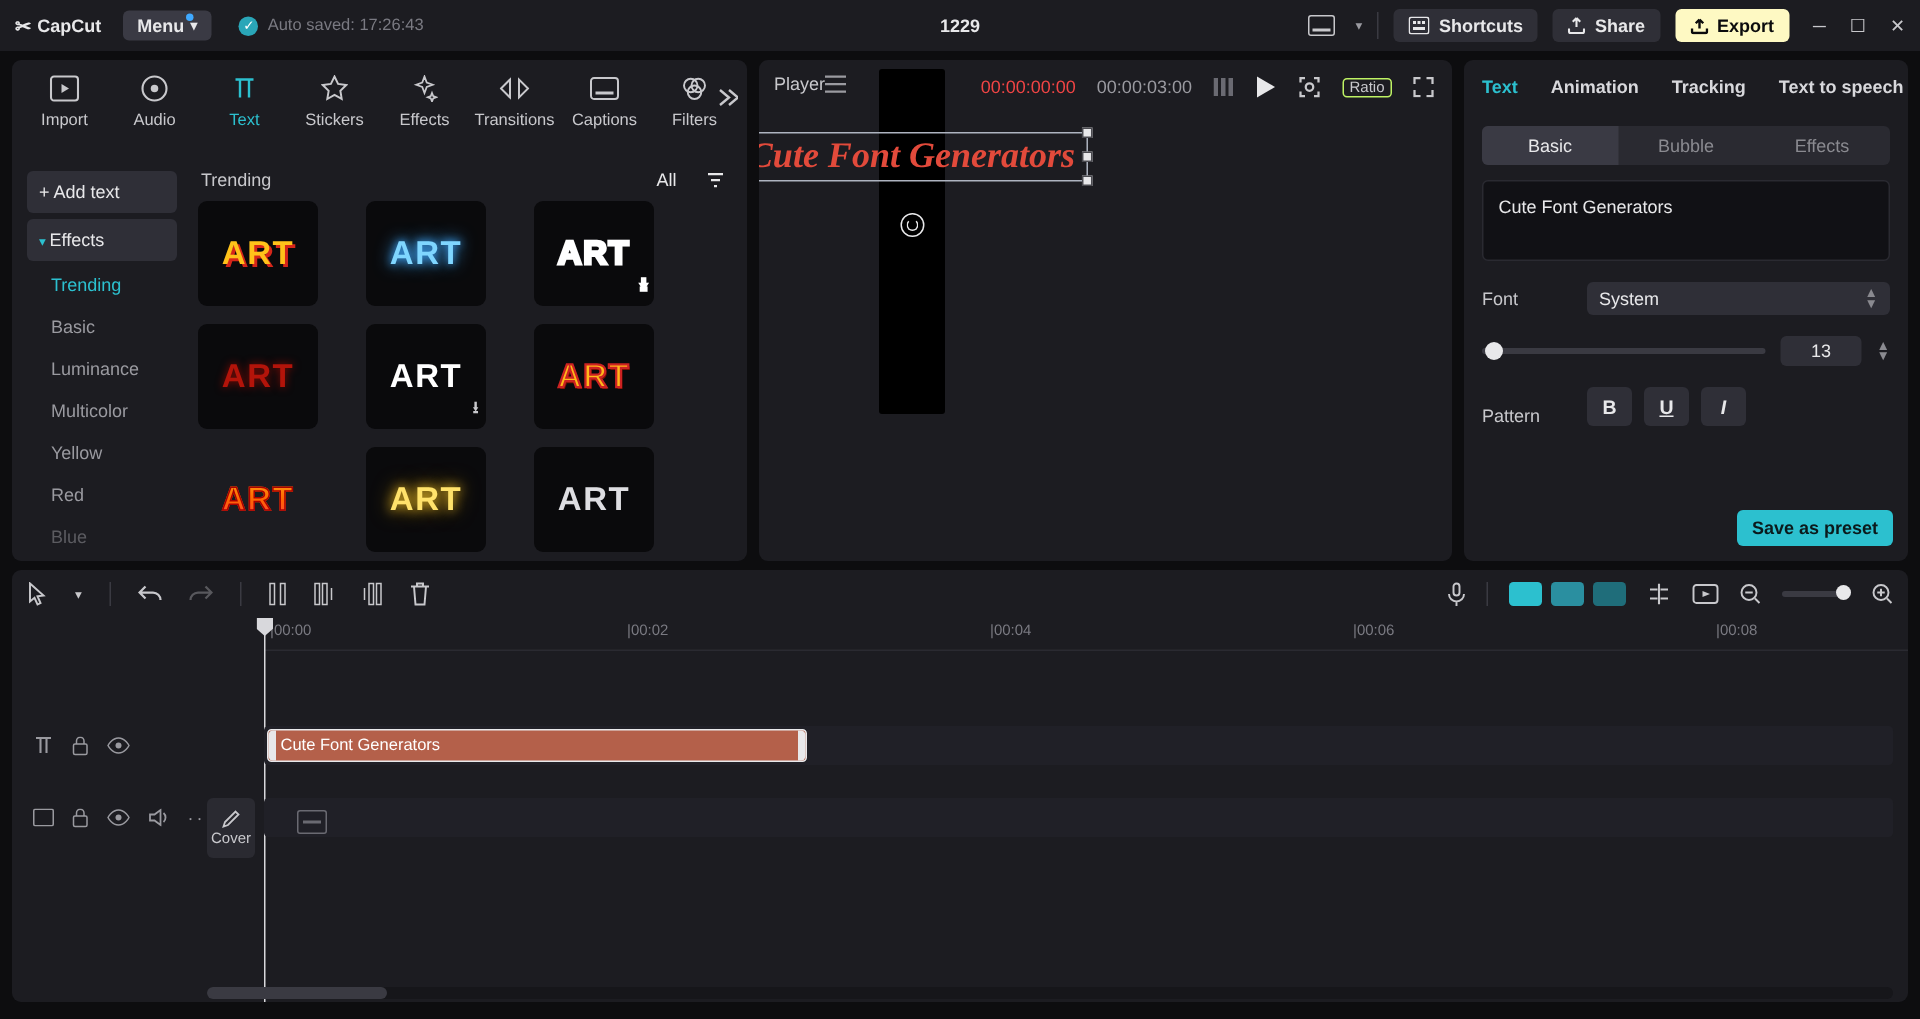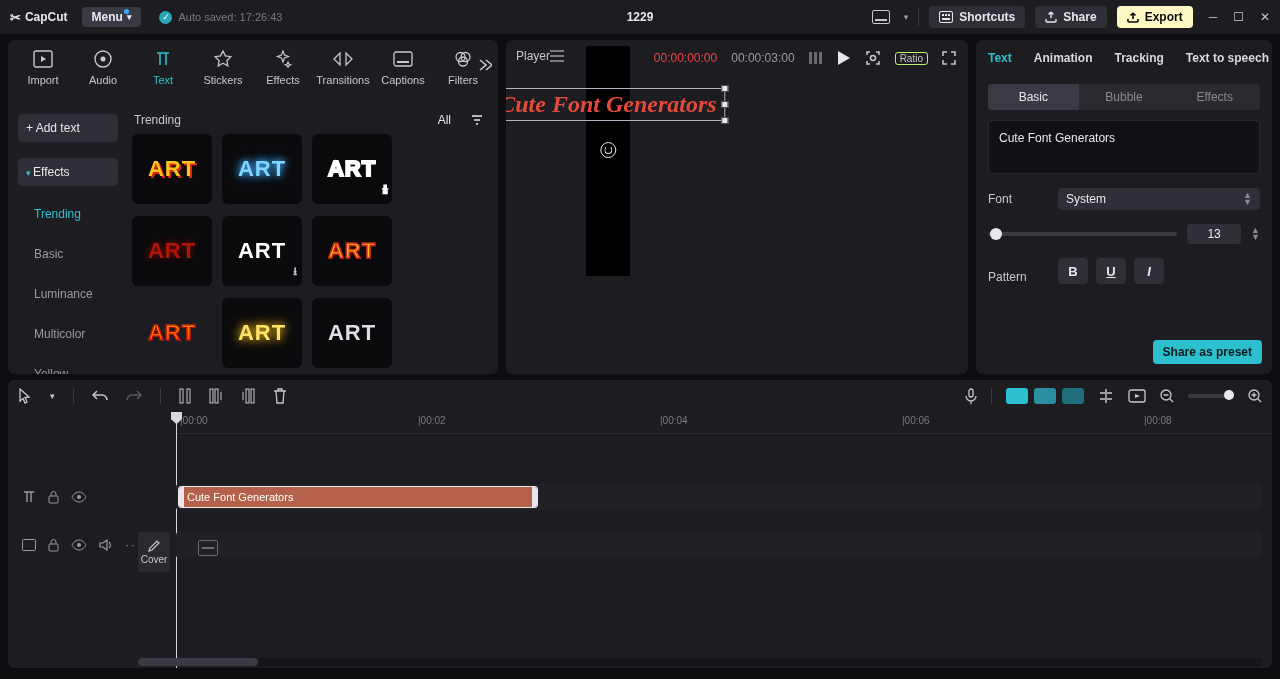--- a/index.html
+++ b/index.html
@@ -28,33 +28,33 @@
 .panel{background:#1c1c21;border-radius:6px;overflow:hidden;position:relative}
 
 
 .lib{width:490px;display:flex;flex-direction:column}
 .lib-tabs{height:66px;display:flex;align-items:flex-start;padding:8px 6px 0 6px;gap:2px;overflow:hidden;position:relative}
 .lib-tab{width:58px;display:flex;flex-direction:column;align-items:center;gap:4px;font-size:11px;color:#c8c8cc}
 .lib-tab.active{color:#2cc0cf}
 .lib-tab .ic{height:22px;display:flex;align-items:center;justify-content:center}
 .lib-tabs .more{position:absolute;right:6px;top:18px;color:#c8c8cc}
 .lib-body{flex:1;display:flex;overflow:hidden}
-.lib-side{width:120px;padding:8px 10px;display:flex;flex-direction:column;gap:16px;font-size:12px}
+.lib-side{width:120px;padding:8px 10px;display:flex;flex-direction:column;gap:4px;font-size:12px}
 .side-btn{padding:7px 8px;border-radius:4px;color:#c8c8cc}
 .side-btn.primary{background:#2f2f37;color:#e8e8ea}
 .side-btn.primary::before{content:"+ ";color:#e8e8ea}
 .side-btn.active{background:#2f2f37;color:#e8e8ea}
 .side-btn.active::before{content:"▾ ";font-size:9px;color:#2cc0cf}
 .side-sub{padding:5px 8px 5px 16px;font-size:12px;color:#9a9aa0}
 .side-sub.on{color:#2cc0cf}
 .lib-grid-wrap{flex:1;padding:6px 10px 6px 4px;display:flex;flex-direction:column;overflow:hidden}
 .grid-head{display:flex;align-items:center;justify-content:space-between;padding:0 4px 6px 2px}
 .grid-head .trend{font-size:12px;color:#c8c8cc}
 .grid-head .all{font-size:12px;color:#e8e8ea;display:flex;align-items:center;gap:20px;border:1px solid transparent}
-.thumb-grid{display:grid;grid-template-columns:repeat(3,80px);gap:12px 10px;align-content:start}
+.thumb-grid{display:grid;grid-template-columns:repeat(3,80px);gap:12px 32px;align-content:start}
 .thumb{width:80px;height:70px;border-radius:6px;background:#0a0a0c;position:relative;display:flex;align-items:center;justify-content:center;font-weight:900;font-family:Impact,Arial Black,sans-serif;font-size:22px;letter-spacing:1px}
 .thumb .dl{position:absolute;right:4px;bottom:4px;color:#c8c8cc;font-size:11px}
 .art-yellow{color:#ffc21a;text-shadow:2px 2px 0 #d6261a}
 .art-blueglow{color:#7fd6ff;text-shadow:0 0 6px #3fa9ff,0 0 12px #3fa9ff}
 .art-outline{color:#fff;-webkit-text-stroke:2px #fff;text-shadow:0 0 0 #000}
 .art-red3d{color:#b3140a;text-shadow:0 0 6px #8a0b04}
 .art-white{color:#fff}
 .art-fire{color:#ffb81a;-webkit-text-stroke:1.5px #c22;text-shadow:1px 1px 0 #7a1200}
 .art-rainbow{background:linear-gradient(180deg,#ff3,#f60,#f0a);-webkit-background-clip:text;color:transparent;-webkit-text-stroke:1px #a00}
 .art-goldglow{color:#ffe26b;text-shadow:0 0 8px #f7c72a,0 0 14px #a07400}
@@ -424,21 +424,21 @@
       </div>
       <div class="pattern-row">
         <label style="width:60px">Pattern</label>
         <div class="pat-btns">
           <div class="pat-btn">B</div>
           <div class="pat-btn" style="text-decoration:underline">U</div>
           <div class="pat-btn" style="font-style:italic">I</div>
         </div>
       </div>
     </div>
-    <div class="save-preset">Share as preset</div>
+    <div class="save-preset">Save as preset</div>
   </div>
 </div>
 
 <div class="tl-toolbar">
   <span>
       <svg width="14" height="16" viewBox="0 0 14 16">
         <path d="M2 1l9 8-4 .5 2 4.5-2 1-2-4.5L2 13z" fill="none" stroke="currentColor" stroke-width="1.3"></path>
       </svg>
     </span>
   <span style="font-size:9px">▾</span>

